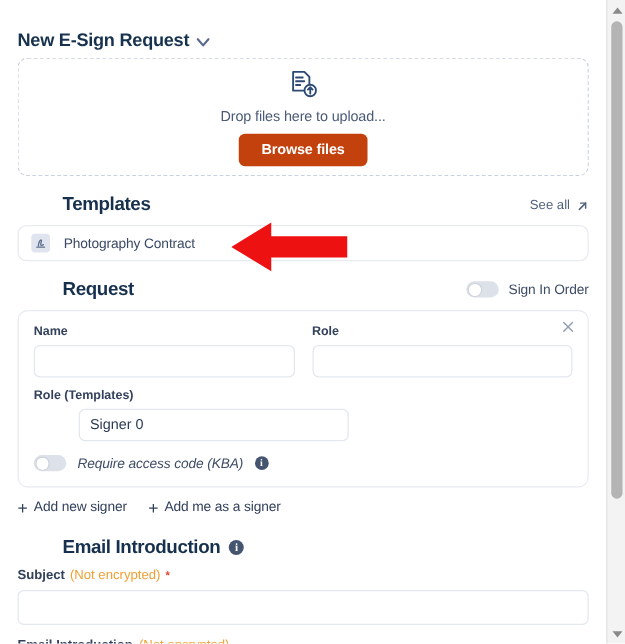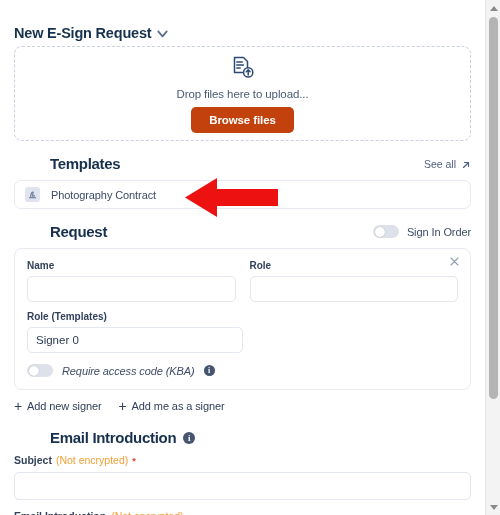--- a/index.html
+++ b/index.html
@@ -170,21 +170,21 @@
     border: 1px solid #e3e7ee;
     border-radius: 5px;
     background: #fff;
     font-size: 11.5px;
     color: #2b3a55;
     padding: 0 8px;
     font-family: "Liberation Sans", sans-serif;
     outline: none;
   }
   .field-half { width: 50%; margin-top: 9px; }
-  .field-half .field-input { height: 26px; }
+  .field-half .field-input { height: 26px; margin-left: 36px; }
   .kba-row {
     display: flex; align-items: center; gap: 9px;
     margin-top: 11px;
   }
   .kba-lbl { font-size: 11px; color: #3e4c66; letter-spacing: -0.1px; font-style: italic; }
   .info-ico {
     width: 11px; height: 11px; border-radius: 50%;
     background: #45556f; color: #fff;
     font-size: 8px; font-weight: 700;
     display: flex; align-items: center; justify-content: center;

